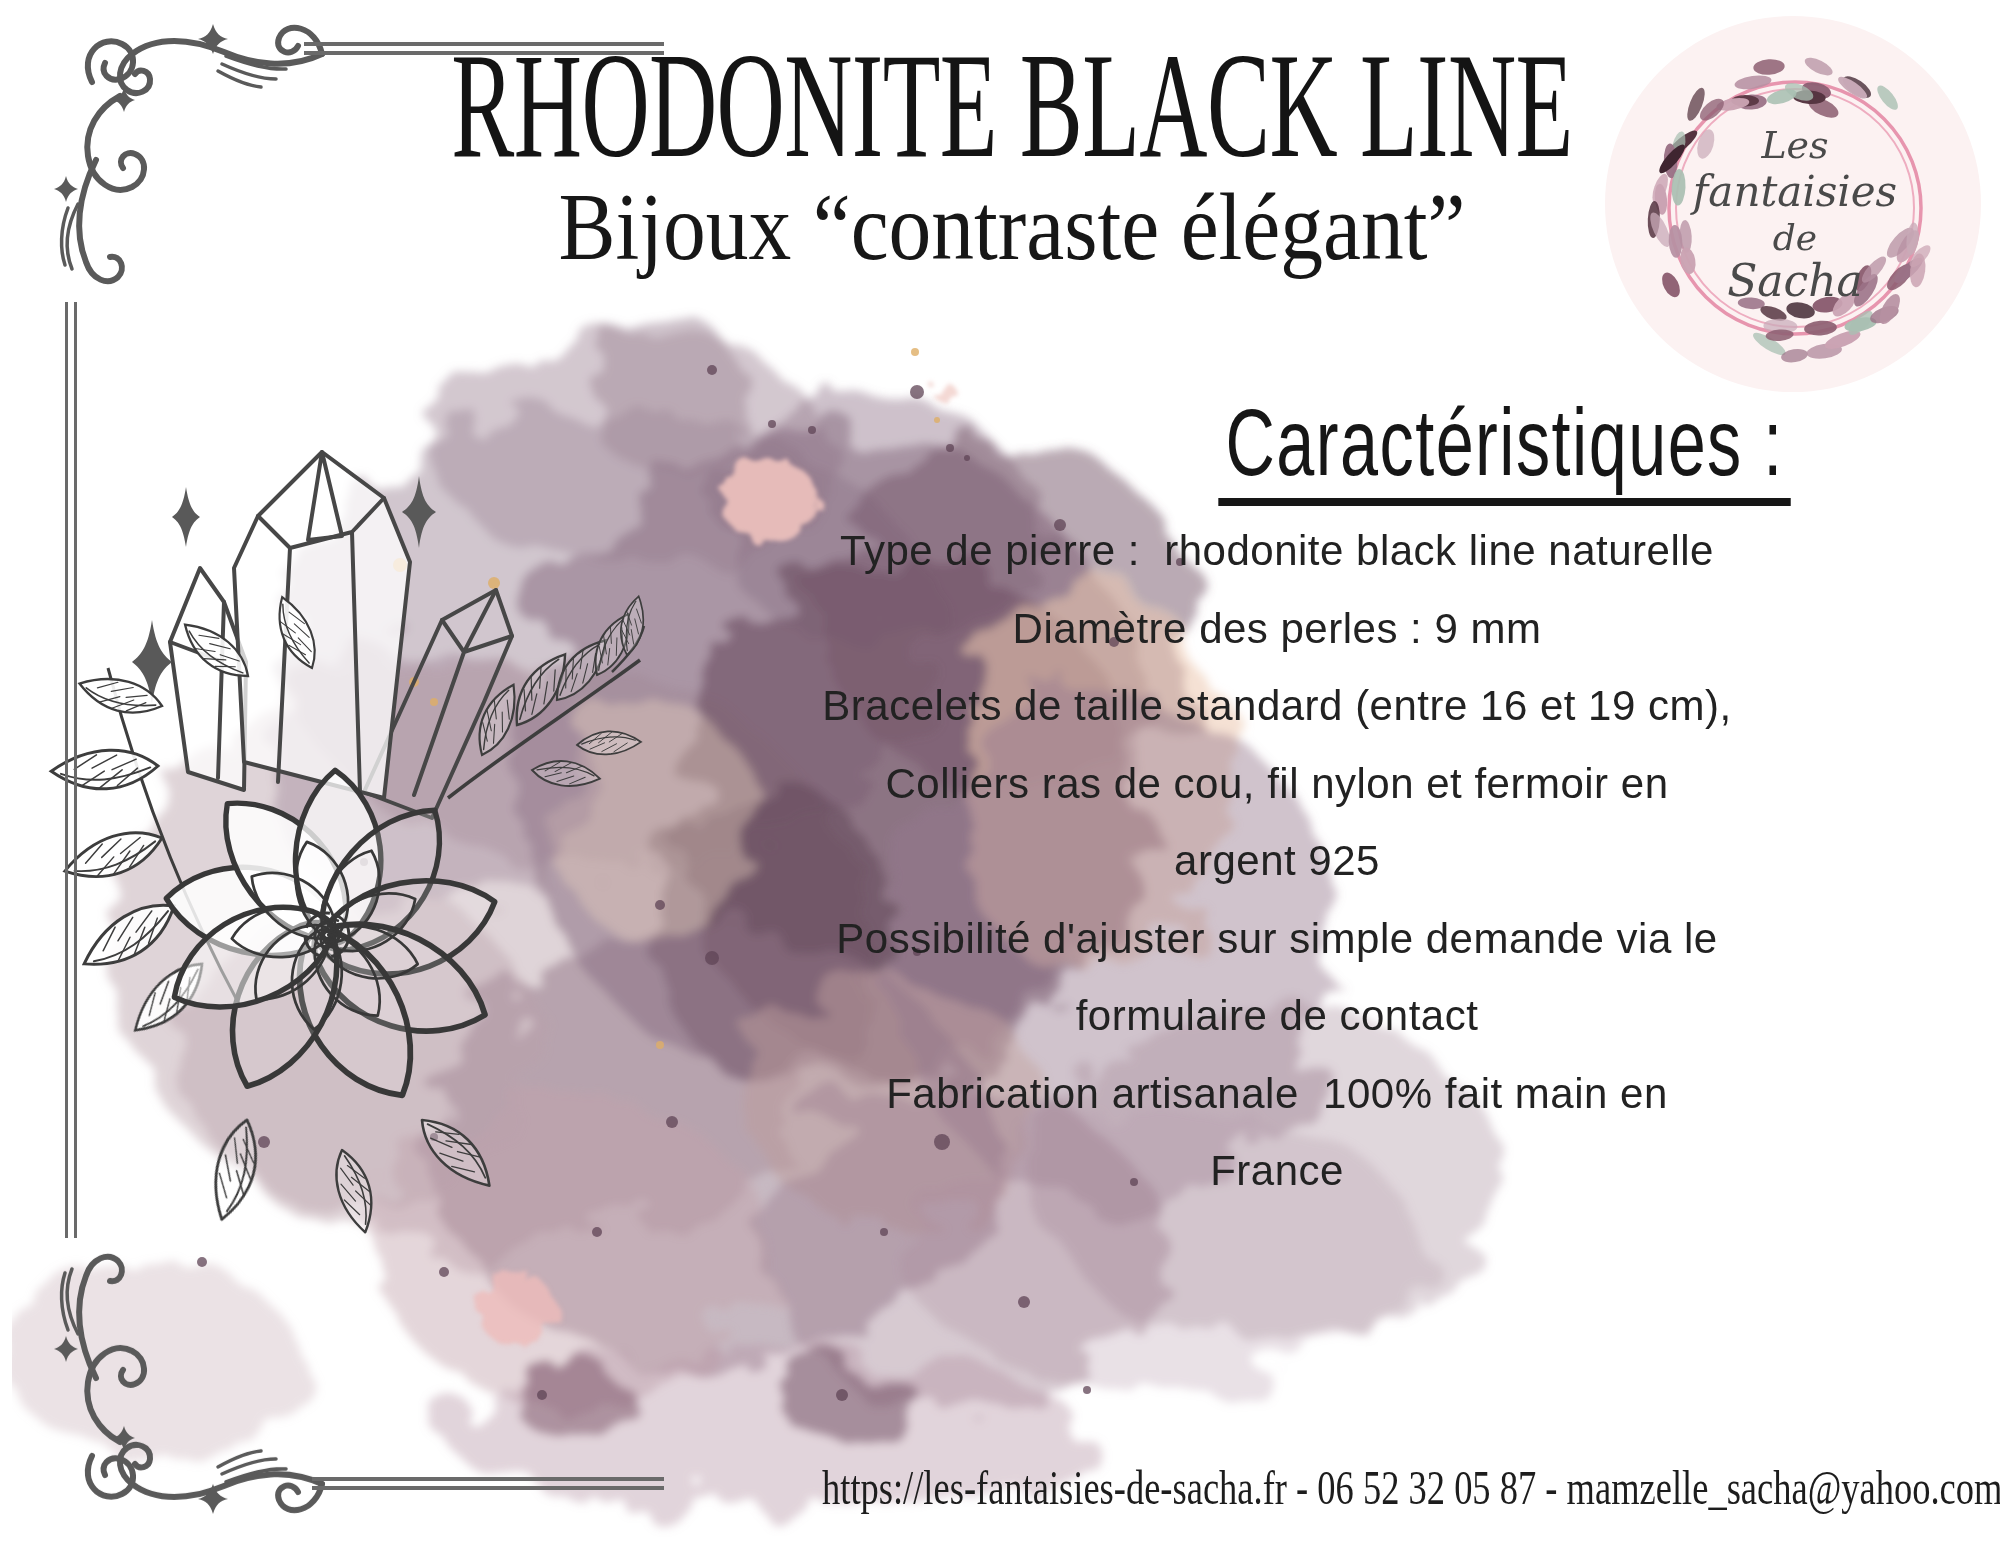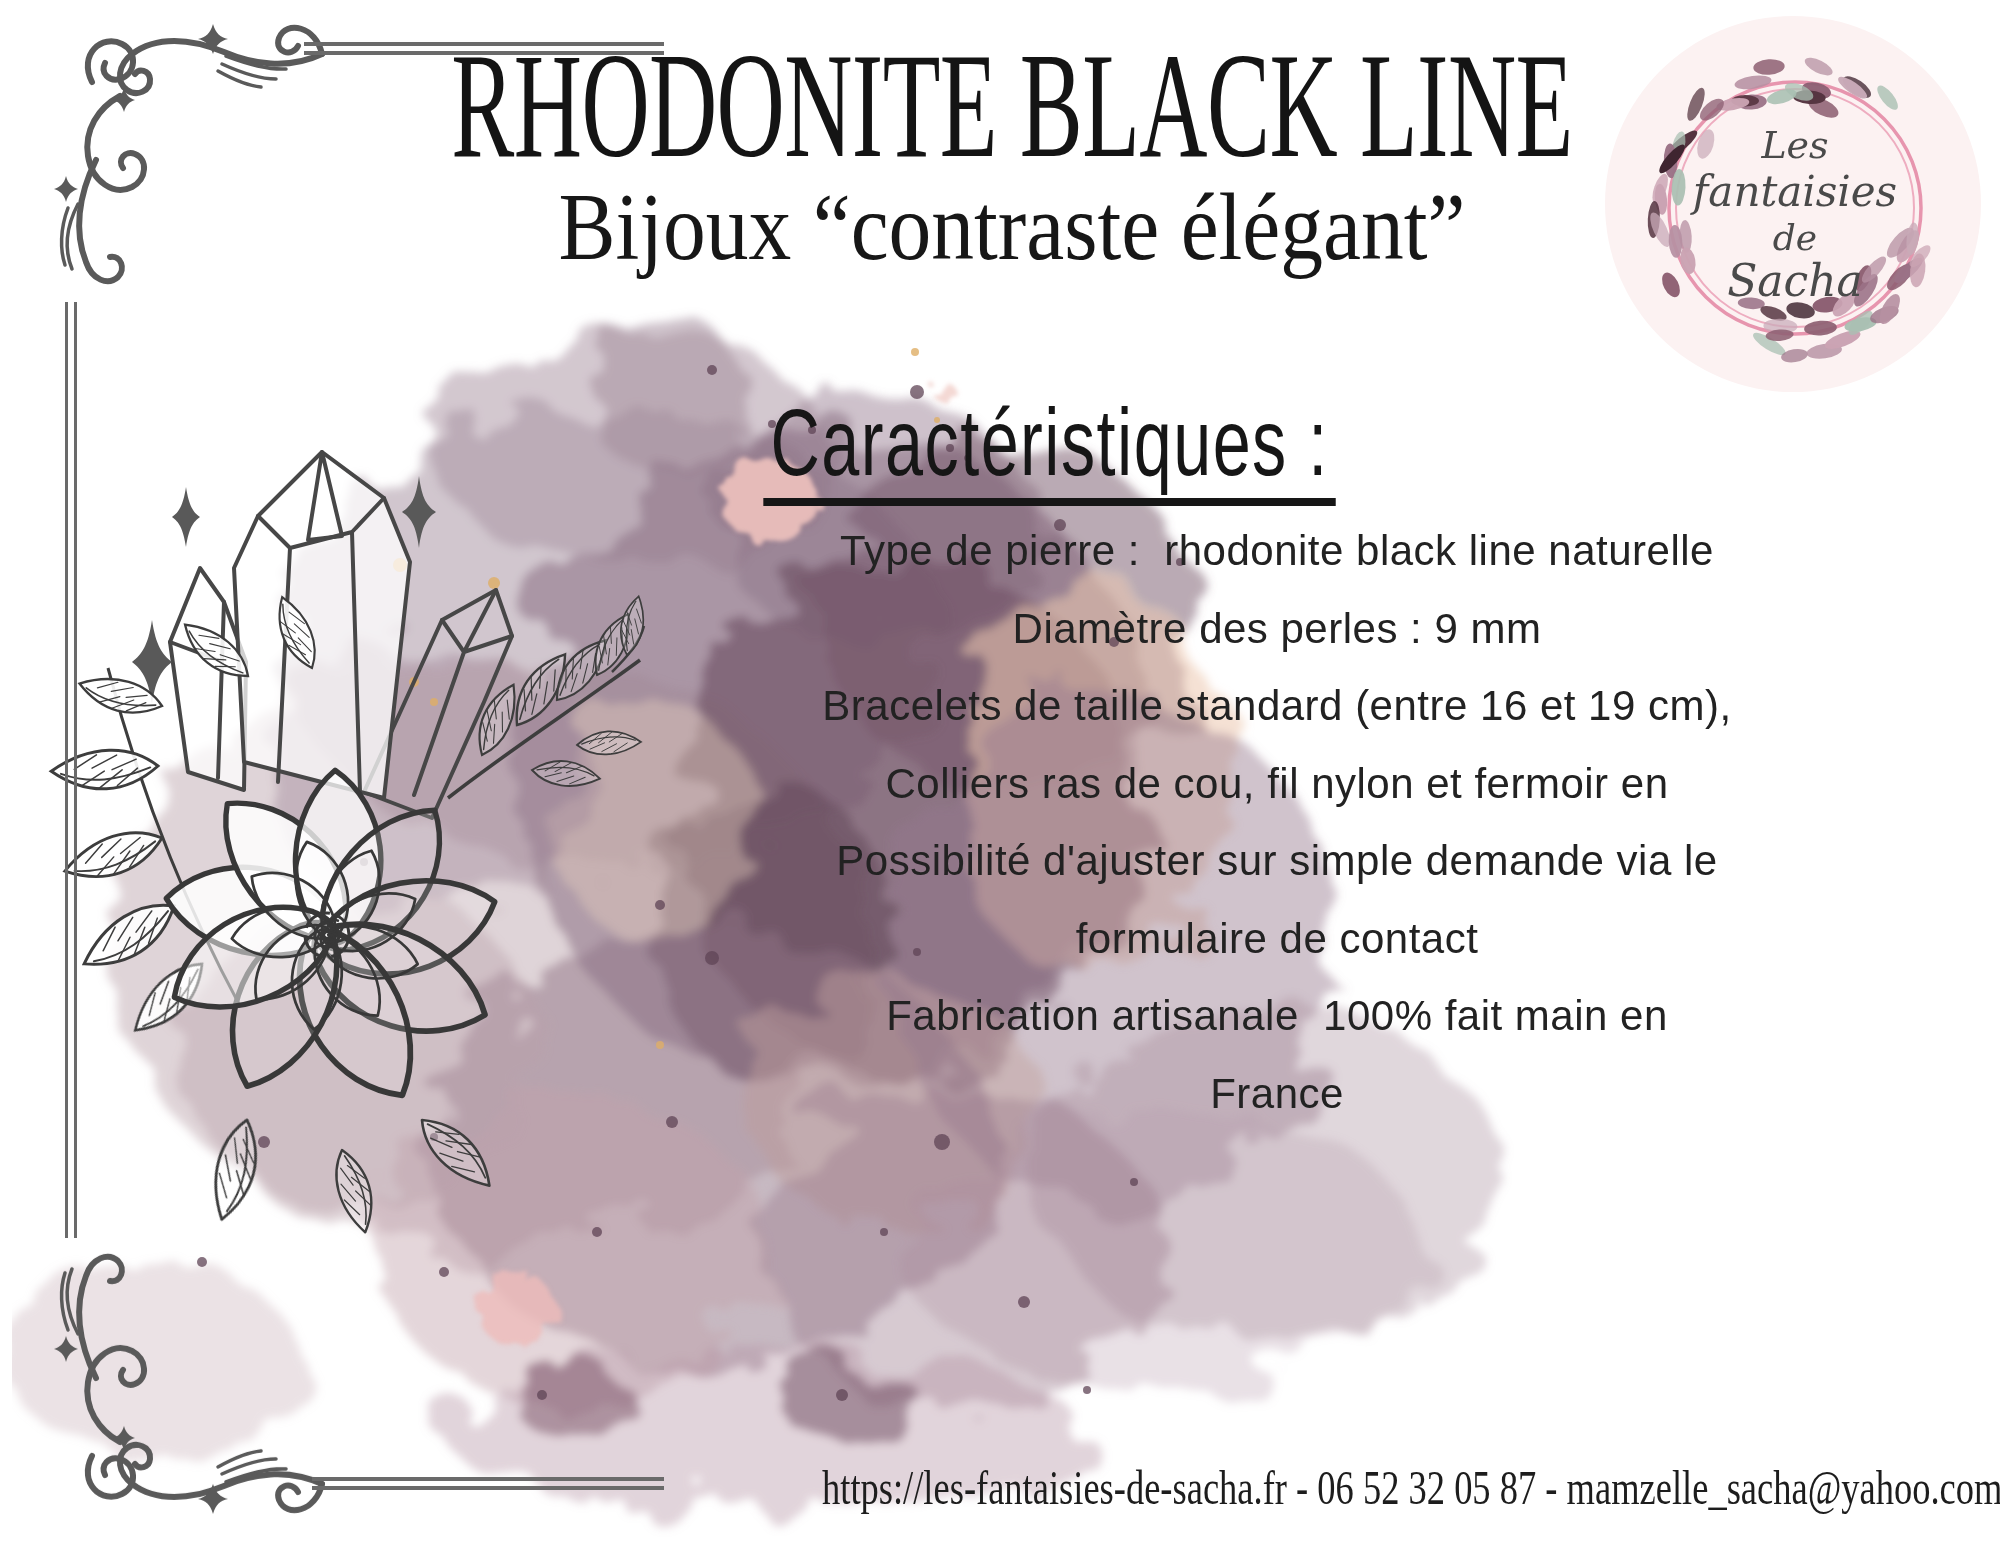--- a/index.html
+++ b/index.html
@@ -19,21 +19,21 @@
   .title{position:absolute;left:0;top:30px;width:2000px;text-align:center;
          font-family:"Liberation Serif", serif;font-size:150px;line-height:150px;
          letter-spacing:-1px;color:#141414;transform:scaleX(.63);transform-origin:1000px 50%;white-space:nowrap;}
   .subtitle{position:absolute;left:0;top:170px;width:2000px;text-align:center;
          font-family:"Liberation Serif", serif;font-size:95px;line-height:115px;
          color:#171717;transform:scaleX(.9);transform-origin:1000px 50%;white-space:nowrap;}
   
   .logo{position:absolute;left:1585px;top:8px;width:392px;height:392px;}
   .logo text{font-family:"DejaVu Serif", serif;font-style:italic;fill:#4a4a4a;text-anchor:middle;}
   
-  .heading-wrap{position:absolute;left:640px;top:392px;width:1250px;text-align:left;}
+  .heading-wrap{position:absolute;left:640px;top:392px;width:1250px;text-align:right;}
   .heading{display:inline-block;font-size:95px;line-height:100px;letter-spacing:2px;
            color:#161616;padding:0 10px 6px 10px;border-bottom:8px solid #161616;
            transform:scaleX(.72);transform-origin:center;white-space:nowrap;}
   .specs{position:absolute;left:640px;top:512px;width:1250px;text-align:center;}
   .spec-line{height:77.5px;line-height:77.5px;font-size:42px;letter-spacing:.5px;
              color:#222222;white-space:pre;}
   
   .footer{position:absolute;left:666px;top:1462px;width:1200px;text-align:center;
           font-family:"Liberation Serif", serif;font-size:48px;line-height:52px;color:#1d1d1d;
           transform:scaleX(.76);transform-origin:center;white-space:nowrap;}
@@ -333,20 +333,21 @@
   </svg>
 
   <div class="heading-wrap">
     <span class="heading">Caractéristiques :</span>
   </div>
   <div class="specs">
     <div class="spec-line">Type de pierre :  rhodonite black line naturelle</div>
     <div class="spec-line">Diamètre des perles : 9 mm</div>
     <div class="spec-line">Bracelets de taille standard (entre 16 et 19 cm),</div>
     <div class="spec-line">Colliers ras de cou, fil nylon et fermoir en</div>
+    <div class="spec-line">argent 925</div>
     <div class="spec-line">Possibilité d'ajuster sur simple demande via le</div>
     <div class="spec-line">formulaire de contact</div>
     <div class="spec-line">Fabrication artisanale  100% fait main en</div>
     <div class="spec-line">France</div>
   </div>
 
   <div class="footer">https://les-fantaisies-de-sacha.fr - 06 52 32 05 87 - mamzelle_sacha@yahoo.com</div>
 
 </div>
 

